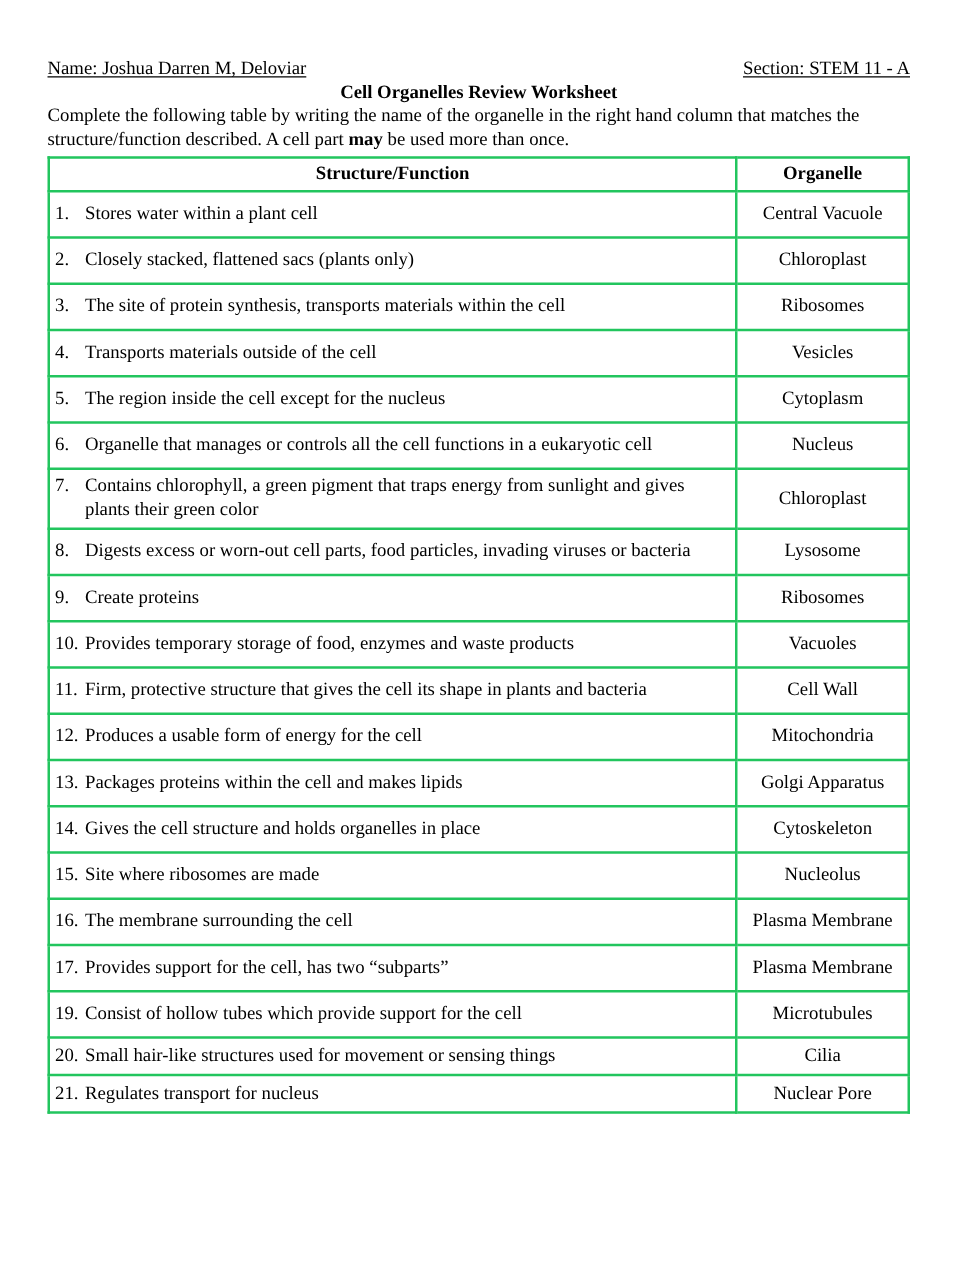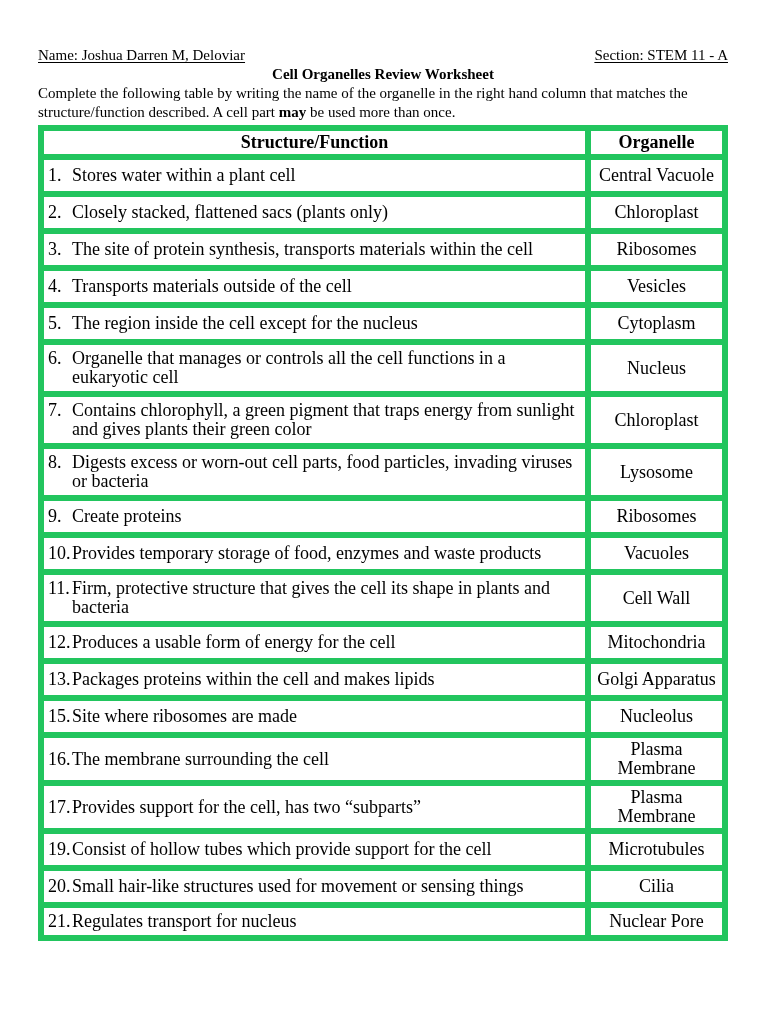--- a/index.html
+++ b/index.html
@@ -36,22 +36,22 @@
     line-height: 19px;
     margin-top: 1px;
     margin-bottom: 3px;
   }
   table.ws {
     width: 690px;
     border-collapse: collapse;
     table-layout: fixed;
   }
   table.ws th, table.ws td {
-    border: 6px solid #22c55e;
-    font-size: 18px;
+    border: 2px solid #22c55e;
+    font-size: 15px;
     line-height: 19px;
     vertical-align: middle;
   }
   th.sf-h { width: 543px; text-align: center; font-weight: bold; height: 27px; padding: 2px 4px; }
   th.org-h { width: 136px; text-align: center; font-weight: bold; height: 27px; padding: 2px 4px; }
   td.sf-cell {
     text-align: left;
     height: 37px;
     padding: 4px 10px 4px 28px;
   }
@@ -131,20 +131,24 @@
         </tr>
         <tr>
           <td class="sf-cell"><span class="num">12.</span><span>Produces a usable form of energy for the cell</span></td>
           <td class="org-cell">Mitochondria</td>
         </tr>
         <tr>
           <td class="sf-cell"><span class="num">13.</span><span>Packages proteins within the cell and makes lipids</span></td>
           <td class="org-cell">Golgi Apparatus</td>
         </tr>
         <tr>
+          <td class="sf-cell"><span class="num">14.</span><span>Gives the cell structure and holds organelles in place</span></td>
+          <td class="org-cell">Cytoskeleton</td>
+        </tr>
+        <tr>
           <td class="sf-cell"><span class="num">15.</span><span>Site where ribosomes are made</span></td>
           <td class="org-cell">Nucleolus</td>
         </tr>
         <tr>
           <td class="sf-cell"><span class="num">16.</span><span>The membrane surrounding the cell</span></td>
           <td class="org-cell">Plasma Membrane</td>
         </tr>
         <tr>
           <td class="sf-cell"><span class="num">17.</span><span>Provides support for the cell, has two “subparts”</span></td>
           <td class="org-cell">Plasma Membrane</td>

